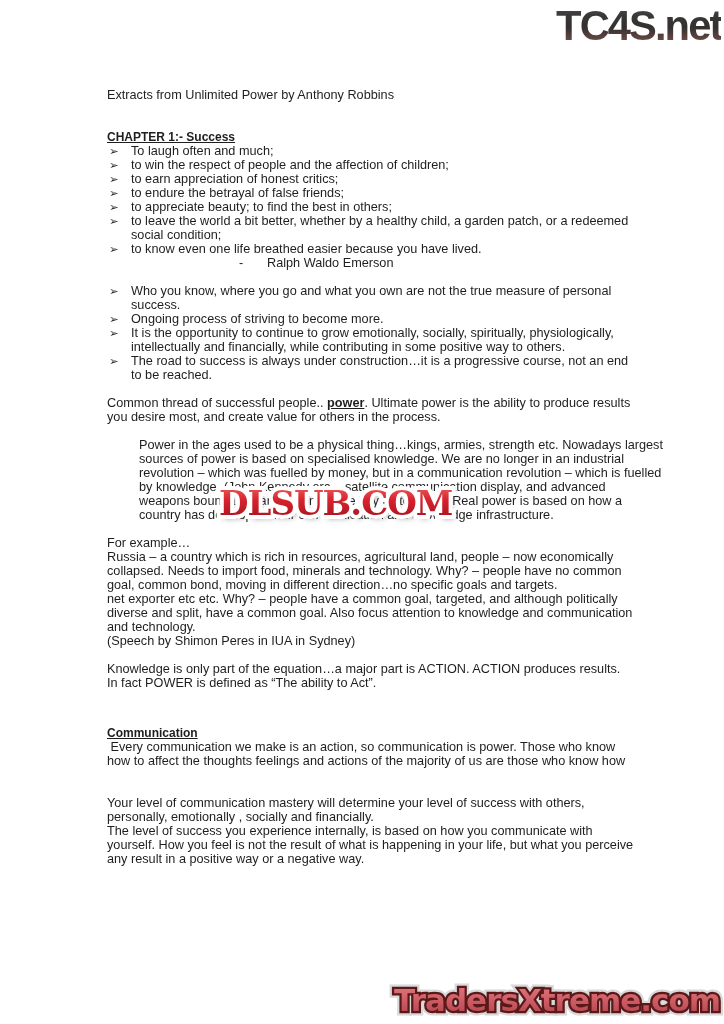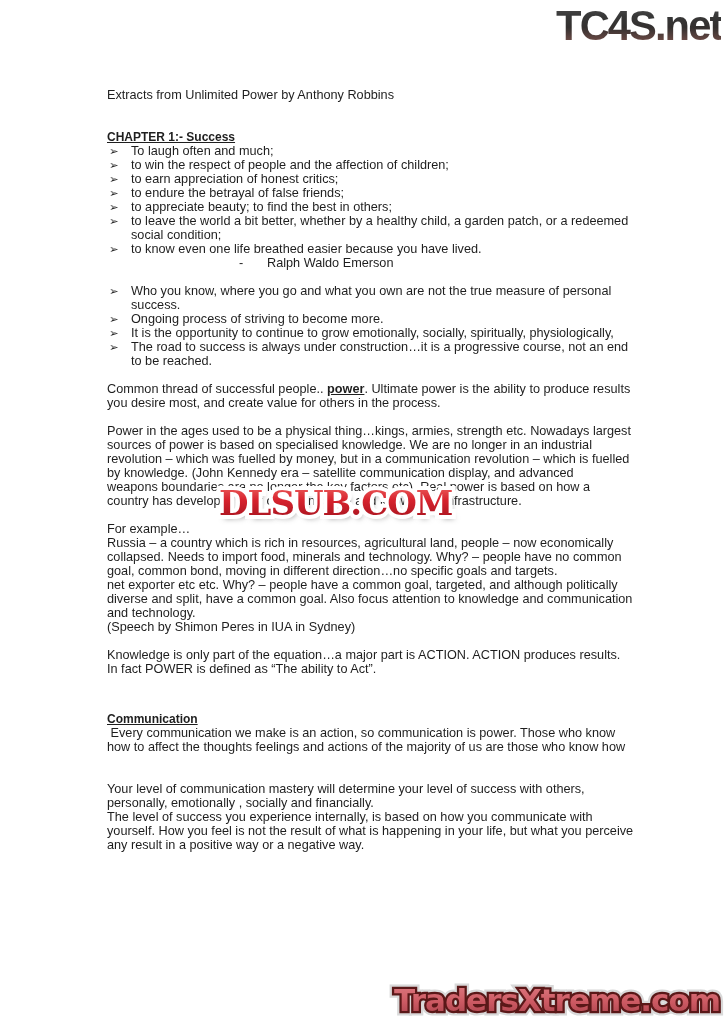--- a/index.html
+++ b/index.html
@@ -125,32 +125,33 @@
           <div class="line">Who you know, where you go and what you own are not the true measure of personal</div>
           <div class="line">success.</div>
         </div>
         <div class="bullet-item">
           <span class="bullet-glyph">➢</span>
           <div class="line">Ongoing process of striving to become more.</div>
         </div>
         <div class="bullet-item">
           <span class="bullet-glyph">➢</span>
           <div class="line">It is the opportunity to continue to grow emotionally, socially, spiritually, physiologically,</div>
+          <div class="line">intellectually and financially, while contributing in some positive way to others.</div>
         </div>
         <div class="bullet-item">
           <span class="bullet-glyph">➢</span>
           <div class="line">The road to success is always under construction…it is a progressive course, not an end</div>
           <div class="line">to be reached.</div>
         </div>
       </div>
       <div class="para" style="margin-top: 14px;">
         <div class="line">Common thread of successful people.. <span class="bold-underline">power</span>. Ultimate power is the ability to produce results</div>
         <div class="line">you desire most, and create value for others in the process.</div>
       </div>
-      <div class="para" style="margin-top: 14px;">
+      <div class="para" style="margin-top: 14px; margin-left: 32px;">
         <div class="line">Power in the ages used to be a physical thing…kings, armies, strength etc. Nowadays largest</div>
         <div class="line">sources of power is based on specialised knowledge. We are no longer in an industrial</div>
         <div class="line">revolution – which was fuelled by money, but in a communication revolution – which is fuelled</div>
         <div class="line">by knowledge. (John Kennedy era – satellite communication display, and advanced</div>
         <div class="line">weapons boundaries are no longer the key factors etc). Real power is based on how a</div>
         <div class="line">country has developed their communication and knowledge infrastructure.</div>
       </div>
       <div class="para" style="margin-top: 14px;">
         <div class="line">For example…</div>
         <div class="line">Russia – a country which is rich in resources, agricultural land, people – now economically</div>

